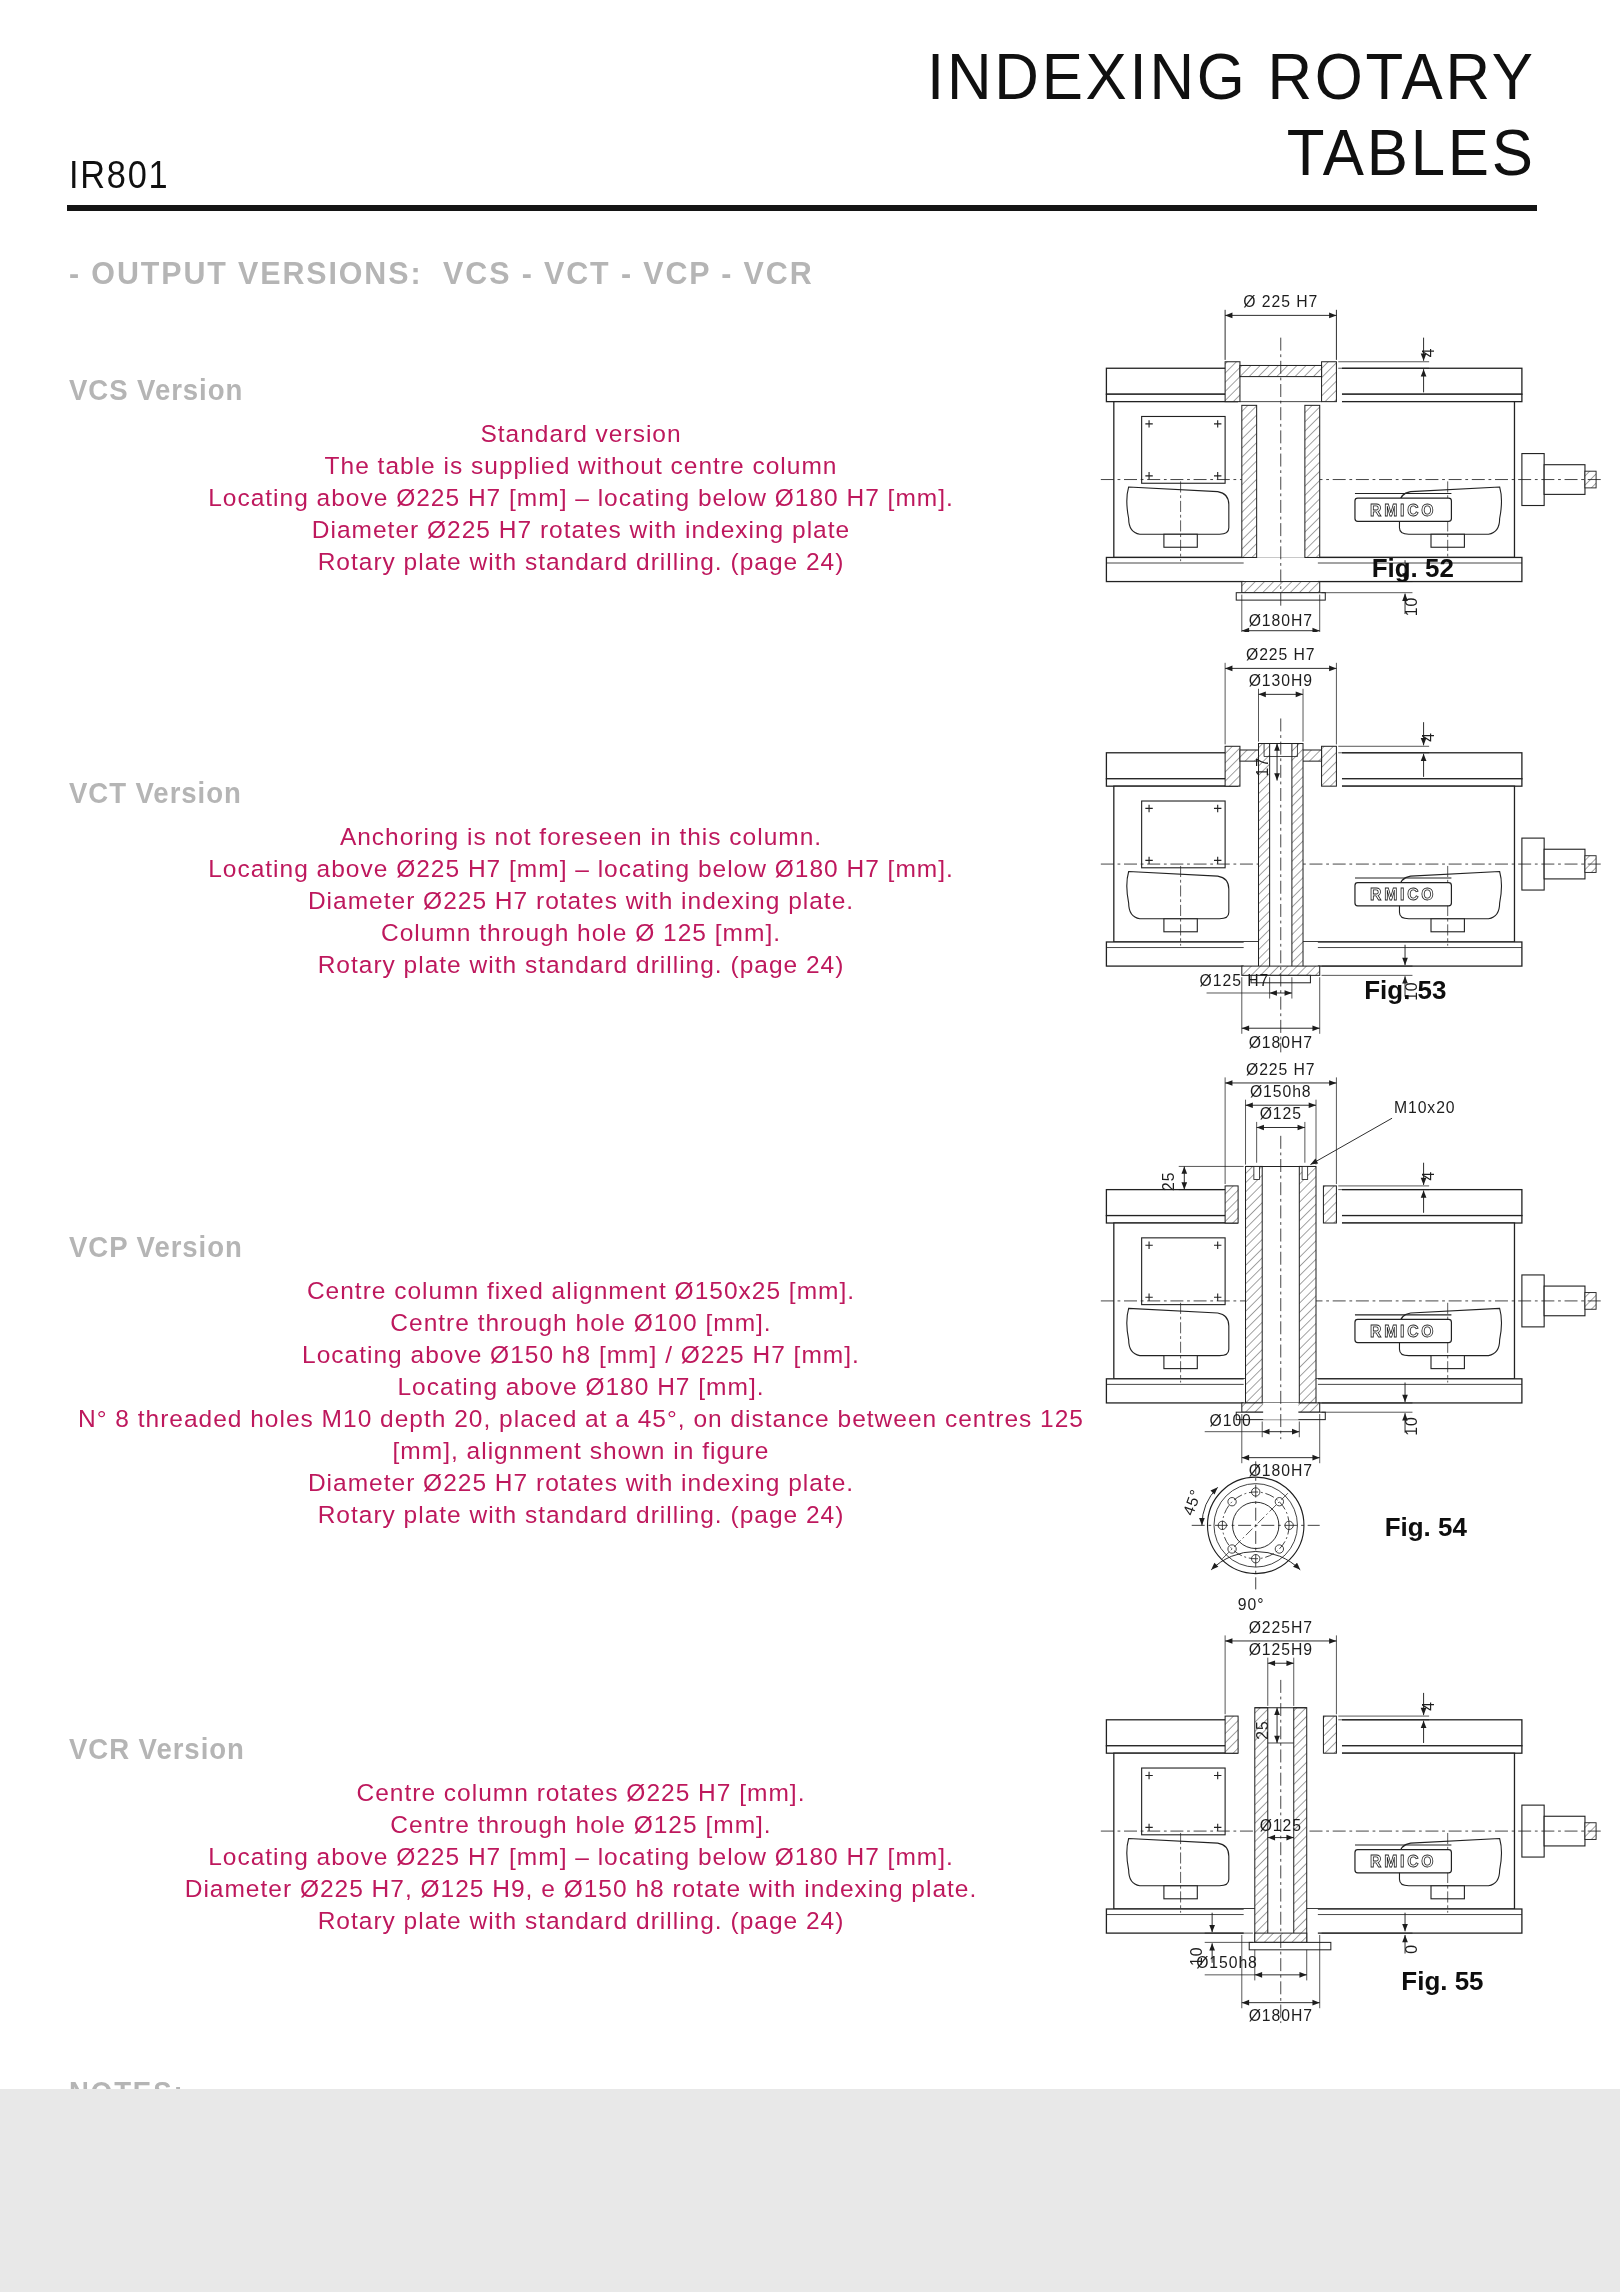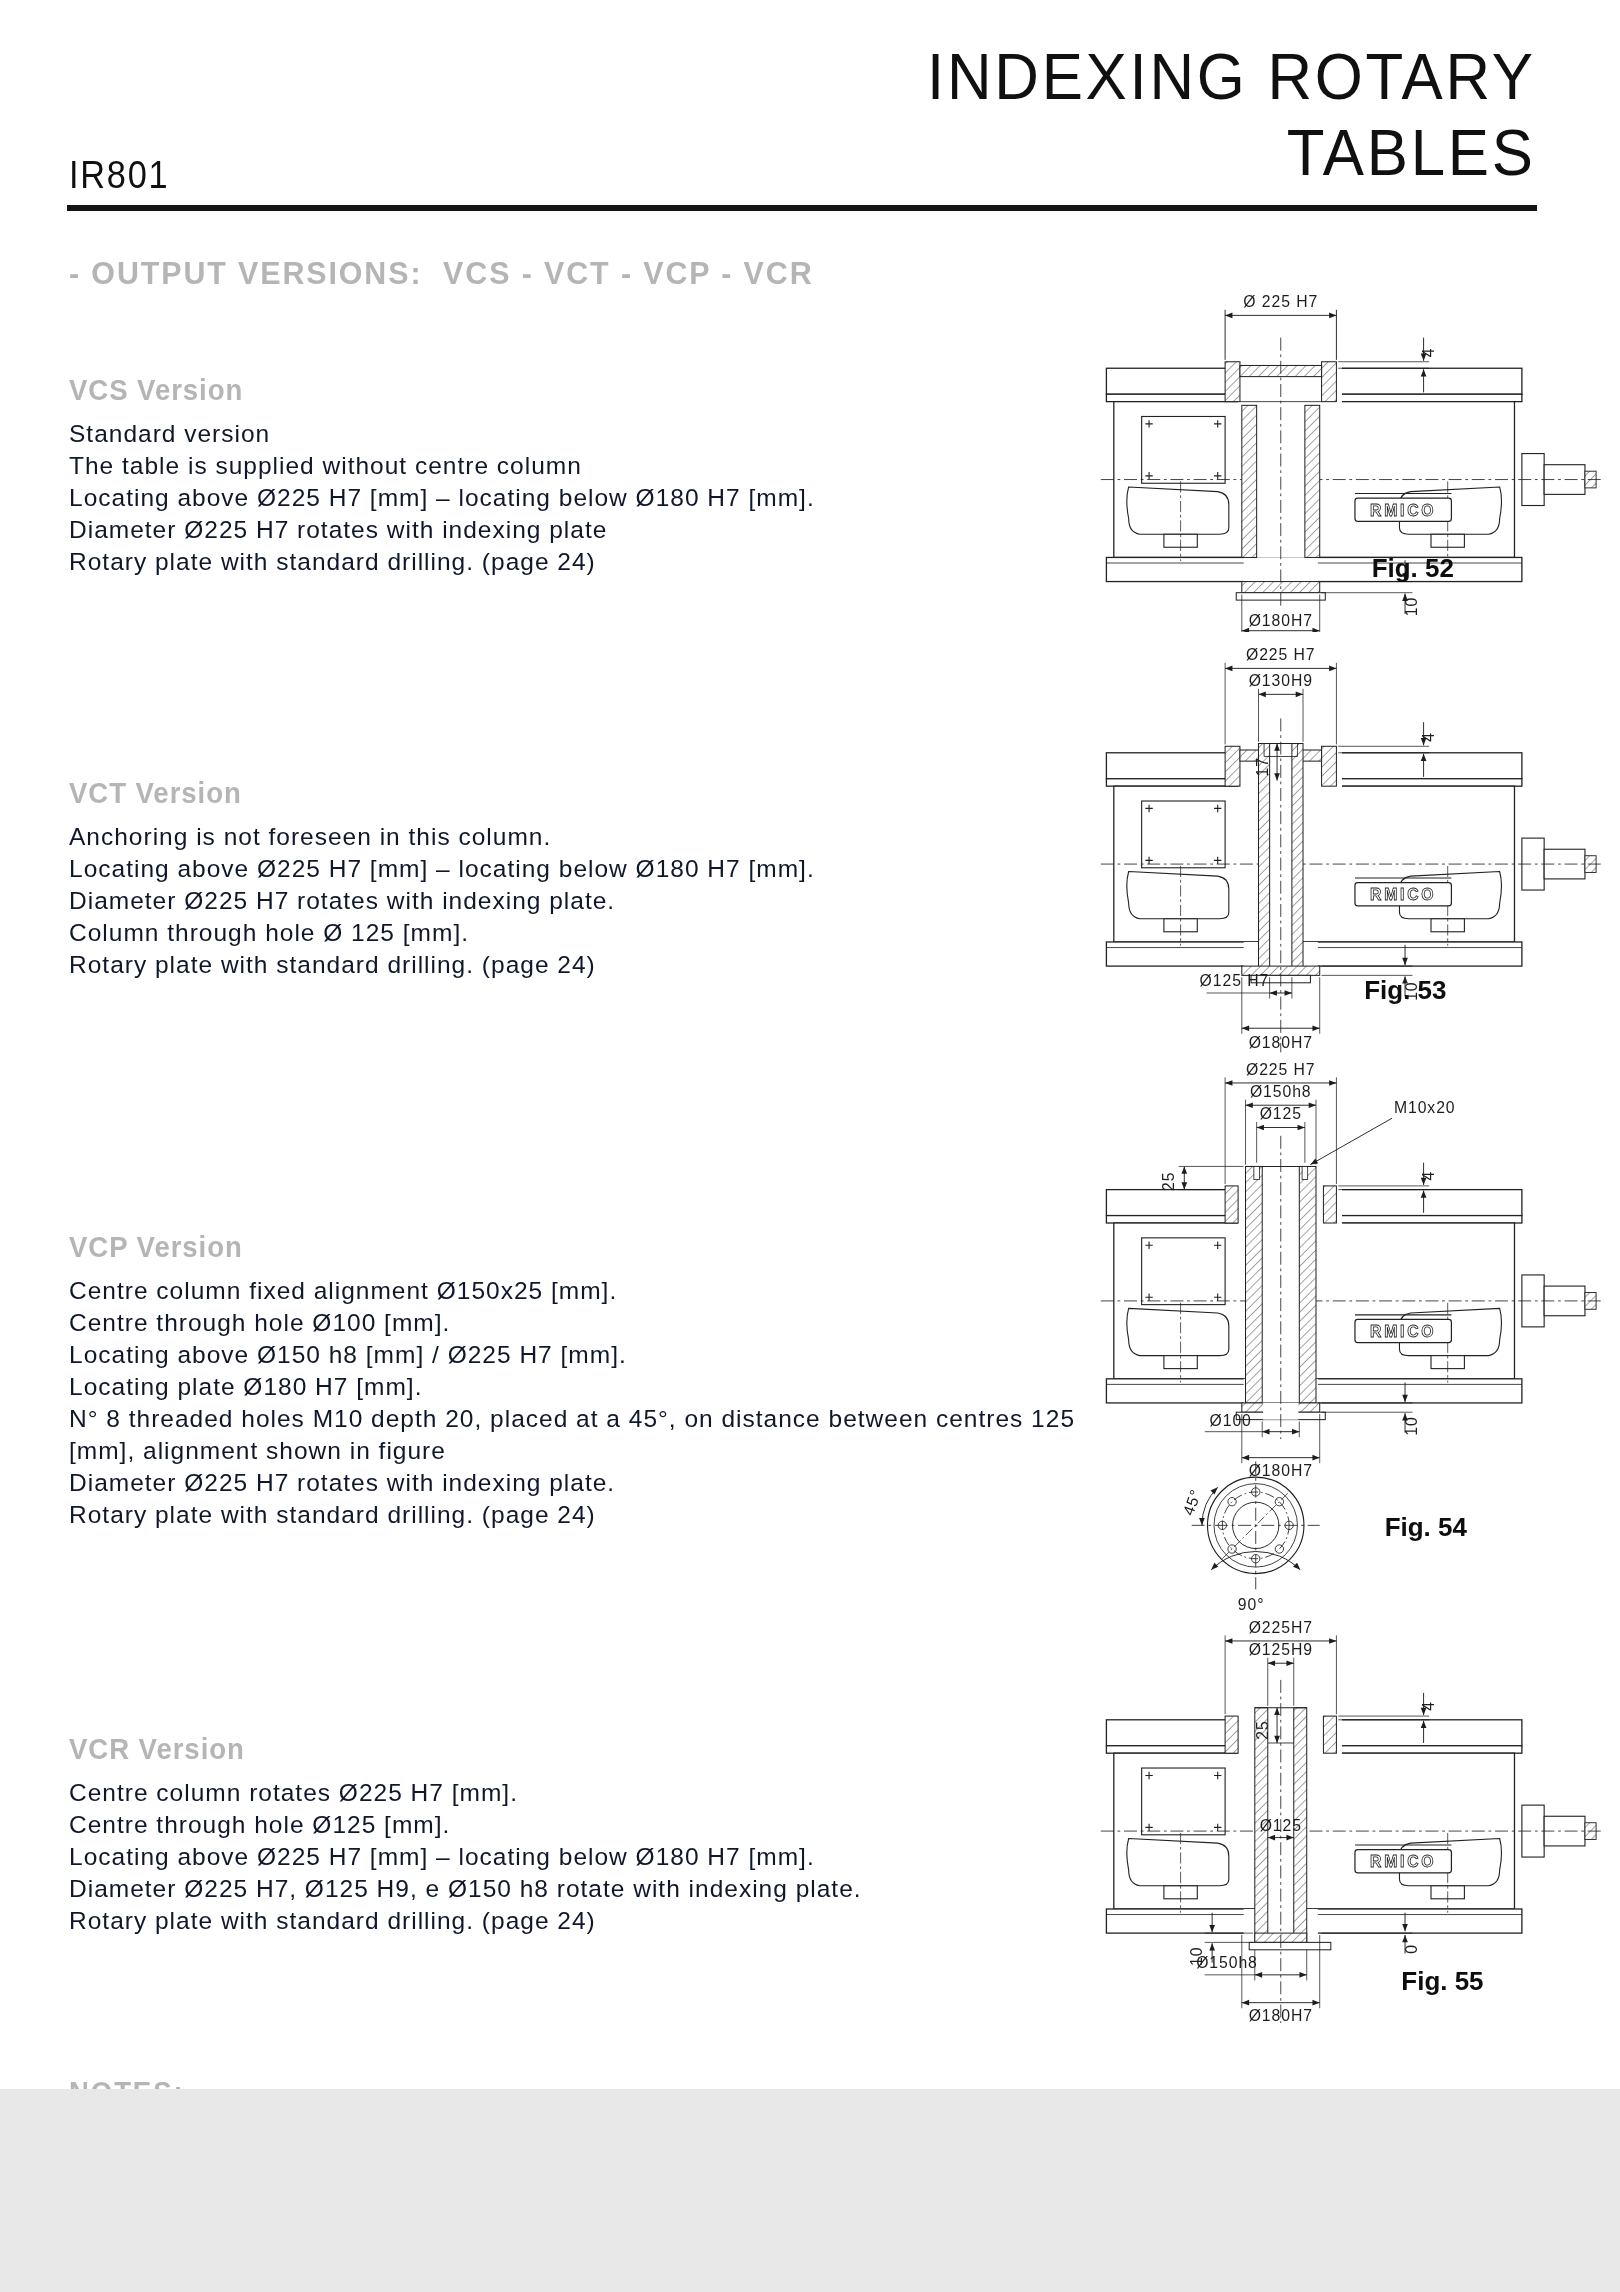--- a/index.html
+++ b/index.html
@@ -12,21 +12,21 @@
   .model{position:absolute;left:69px;top:153px;font-size:39px;letter-spacing:2px;color:#101010;
          transform:scaleX(0.88);transform-origin:0 0;}
   .hrule{position:absolute;left:67px;top:205px;width:1470px;height:5.9px;background:#141414;}
   .section-heading{position:absolute;left:69px;top:255px;font-size:32px;font-weight:700;
          color:#b5b5b5;letter-spacing:2px;white-space:pre;
          transform:scaleX(0.95);transform-origin:0 0;}
   
   .vblock{position:absolute;left:69px;width:1024px;}
   .vhead{font-size:29px;font-weight:700;color:#b5b5b5;letter-spacing:1px;margin:0 0 10.8px 0;
          transform:scaleX(0.95);transform-origin:0 0;}
-  .vline{font-size:24.5px;color:#0f172a;line-height:32px;letter-spacing:1px;}
+  .vline{font-size:24.5px;color:#be185d;line-height:32px;letter-spacing:1px;text-align:center;}
   
   .nhead{position:absolute;left:69px;top:2076px;font-size:29px;font-weight:700;color:#b5b5b5;
          letter-spacing:2px;transform:scaleX(0.95);transform-origin:0 0;}
   .ntext{position:absolute;left:69px;top:2133px;width:1421px;font-size:24.5px;color:#0c0c0c;
          letter-spacing:0.5px;}
   
   .fig{position:absolute;width:524px;}
   .fig svg{display:block;}
   .dimtxt{font:17px "Liberation Sans",sans-serif;fill:#1d1d1d;letter-spacing:1px;text-anchor:middle;}
   .dimtxt.start{text-anchor:start;}
@@ -100,21 +100,21 @@
     <div class="vline">Diameter Ø225 H7 rotates with indexing plate.</div>
     <div class="vline">Column through hole Ø 125 [mm].</div>
     <div class="vline">Rotary plate with standard drilling. (page 24)</div>
   </div>
 
   <div class="vblock" style="top:1231px">
     <div class="vhead">VCP Version</div>
     <div class="vline">Centre column fixed alignment Ø150x25  [mm].</div>
     <div class="vline">Centre through hole Ø100 [mm].</div>
     <div class="vline">Locating above Ø150 h8 [mm] / Ø225 H7 [mm].</div>
-    <div class="vline">Locating plate Ø180 H7 [mm].</div>
+    <div class="vline">Locating above Ø180 H7 [mm].</div>
     <div class="vline">N° 8 threaded holes M10 depth 20, placed at a 45°, on distance between centres 125</div>
     <div class="vline">[mm], alignment shown in figure</div>
     <div class="vline">Diameter Ø225 H7 rotates with indexing plate.</div>
     <div class="vline">Rotary plate with standard drilling. (page 24)</div>
   </div>
 
   <div class="vblock" style="top:1733px">
     <div class="vhead">VCR Version</div>
     <div class="vline">Centre column rotates Ø225 H7 [mm].</div>
     <div class="vline">Centre through hole Ø125 [mm].</div>

